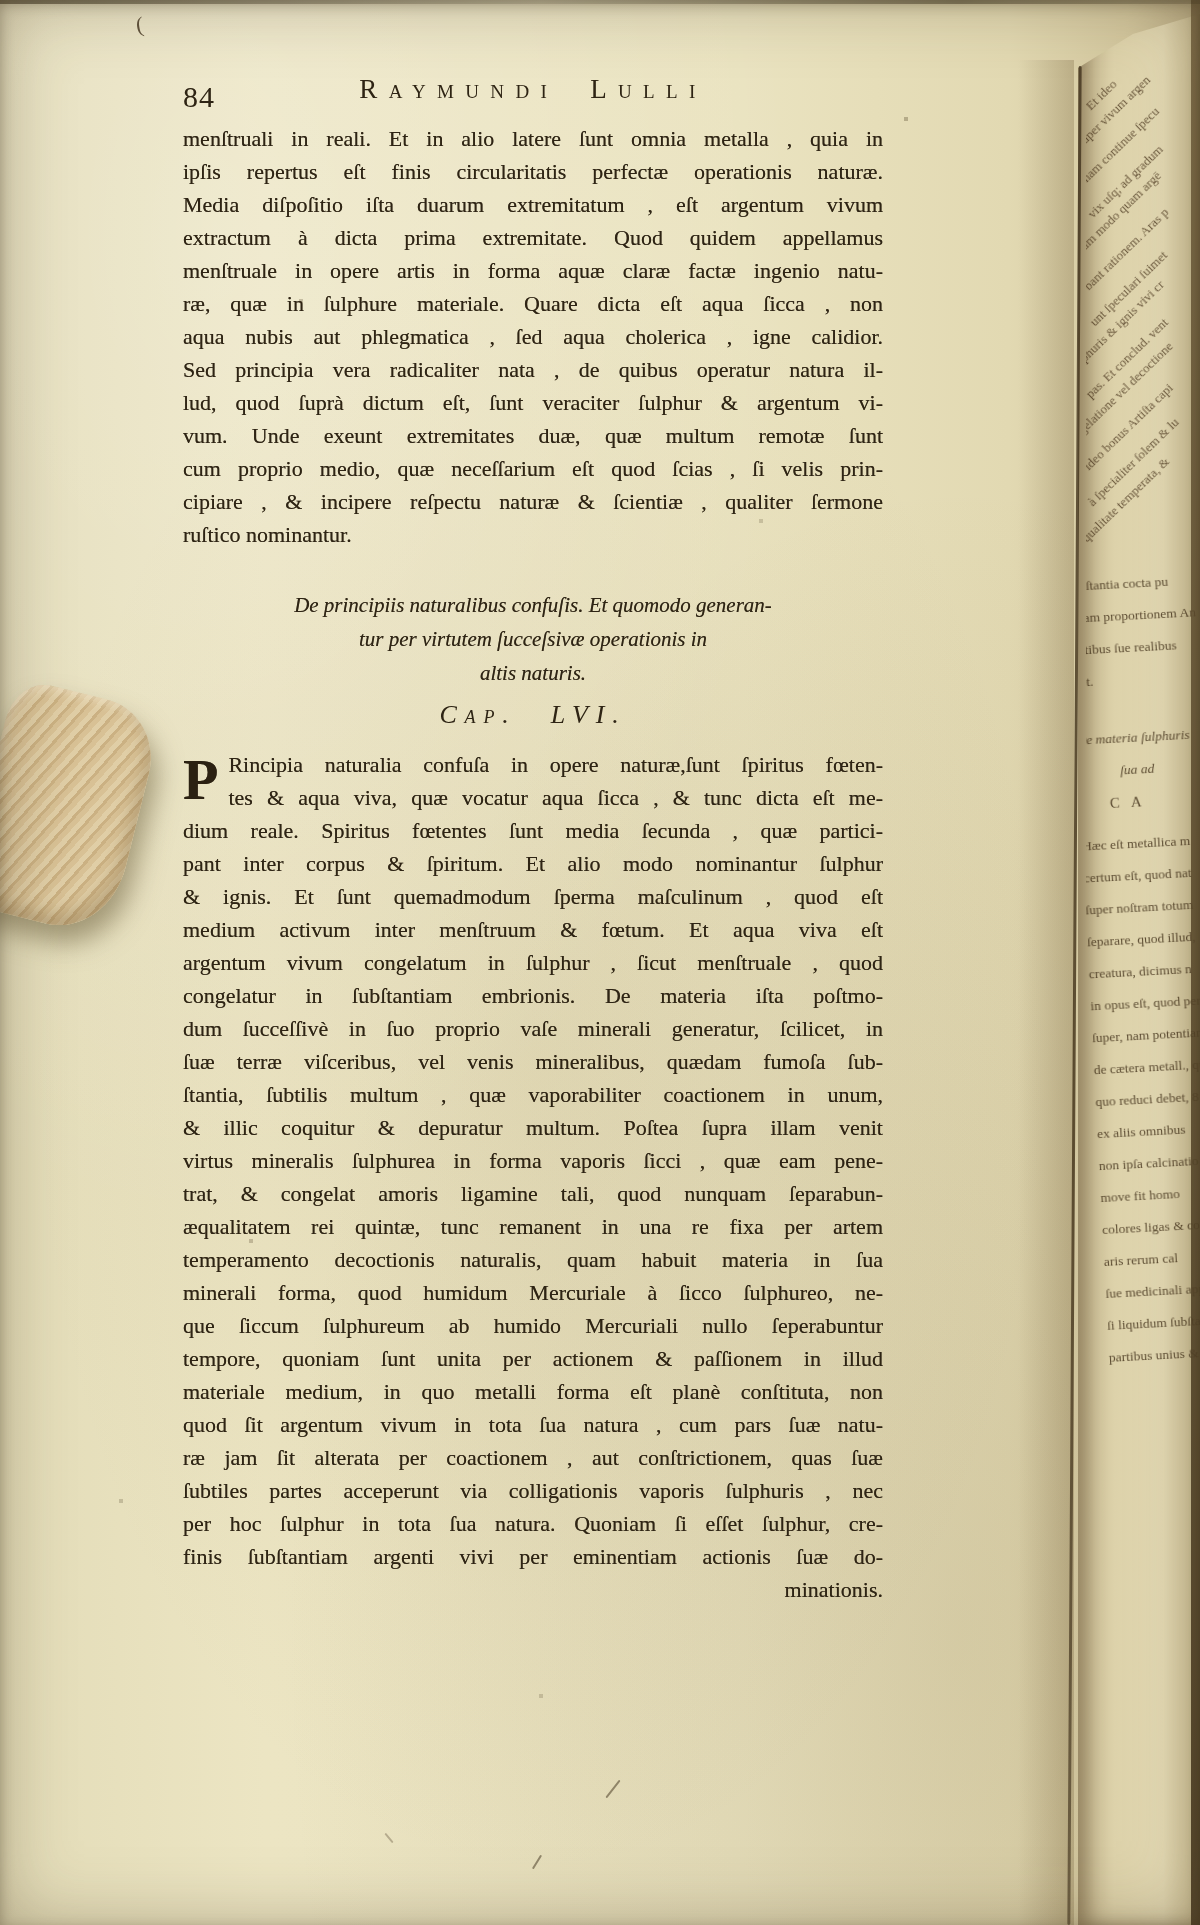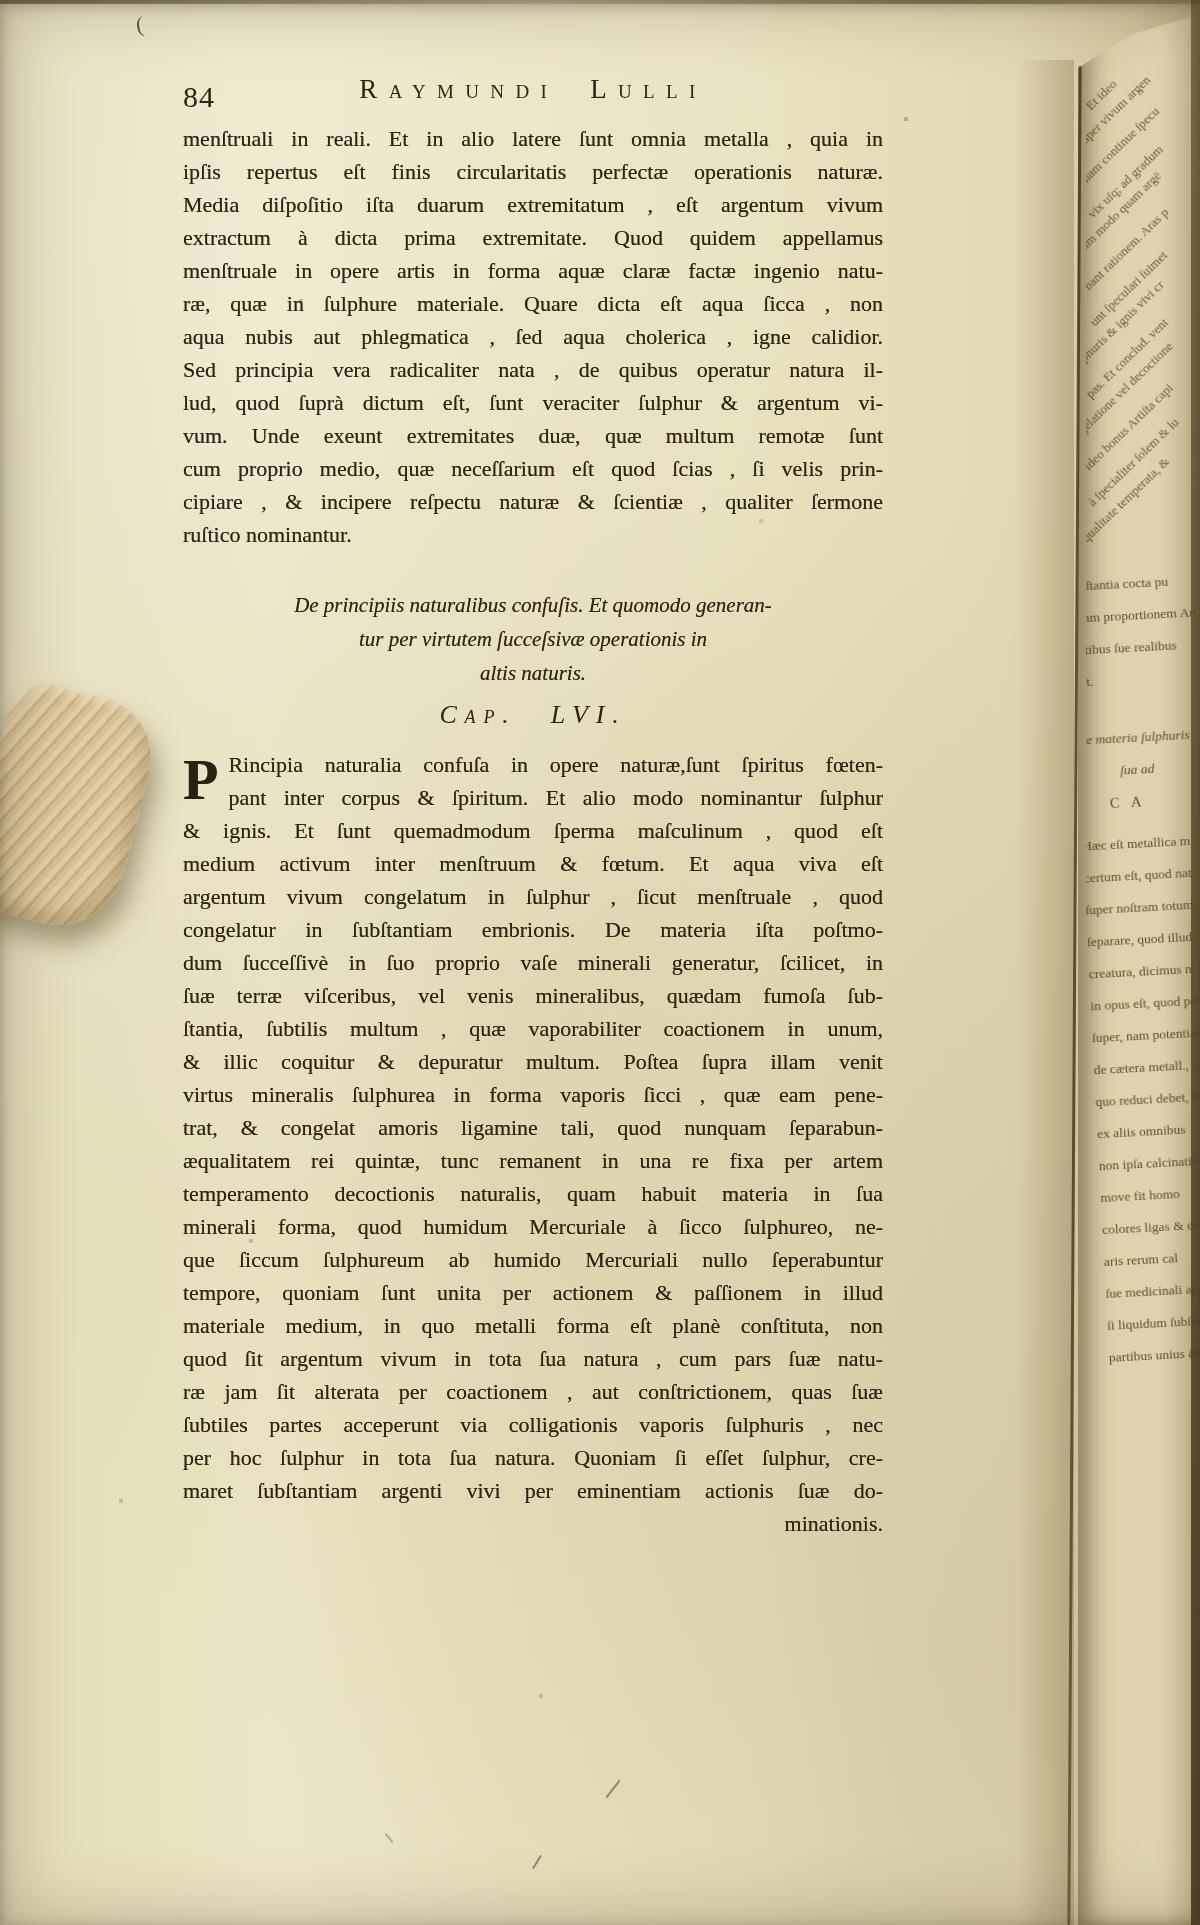--- a/index.html
+++ b/index.html
@@ -157,20 +157,22 @@
     <div>De principiis naturalibus confuſis. Et quomodo generan-</div>
     <div>tur per virtutem ſucceſsivæ operationis in</div>
     <div>altis naturis.</div>
   </div>
 
   <div class="col cap-head" style="position:absolute;font-style:italic;">Cap. LVI.</div>
 
   <div class="col para2 body-text" style="position:absolute;">
     <span class="dropcap">P</span>
     <div class="line">Rincipia naturalia confuſa in opere naturæ,ſunt ſpiritus fœten-</div>
+    <div class="line">tes &amp; aqua viva, quæ vocatur aqua ſicca , &amp; tunc dicta eſt me-</div>
+    <div class="line">dium reale.  Spiritus fœtentes ſunt media ſecunda , quæ partici-</div>
     <div class="line">pant inter corpus &amp; ſpiritum.  Et alio modo nominantur ſulphur</div>
     <div class="line">&amp; ignis.  Et ſunt quemadmodum ſperma maſculinum , quod eſt</div>
     <div class="line">medium activum inter menſtruum &amp; fœtum.  Et aqua viva eſt</div>
     <div class="line">argentum vivum congelatum in ſulphur , ſicut menſtruale , quod</div>
     <div class="line">congelatur in ſubſtantiam embrionis.  De materia iſta poſtmo-</div>
     <div class="line">dum ſucceſſivè in ſuo proprio vaſe minerali generatur, ſcilicet, in</div>
     <div class="line">ſuæ terræ viſceribus, vel venis mineralibus, quædam fumoſa ſub-</div>
     <div class="line">ſtantia, ſubtilis multum , quæ vaporabiliter coactionem in unum,</div>
     <div class="line">&amp; illic coquitur &amp; depuratur multum.  Poſtea ſupra illam venit</div>
     <div class="line">virtus mineralis ſulphurea in forma vaporis ſicci , quæ eam pene-</div>
@@ -178,21 +180,21 @@
     <div class="line">æqualitatem rei quintæ, tunc remanent in una re fixa per artem</div>
     <div class="line">temperamento decoctionis naturalis, quam habuit materia in ſua</div>
     <div class="line">minerali forma, quod humidum Mercuriale à ſicco ſulphureo, ne-</div>
     <div class="line">que ſiccum ſulphureum ab humido Mercuriali nullo ſeperabuntur</div>
     <div class="line">tempore, quoniam ſunt unita per actionem &amp; paſſionem in illud</div>
     <div class="line">materiale medium, in quo metalli forma eſt planè conſtituta, non</div>
     <div class="line">quod ſit argentum vivum in tota ſua natura , cum pars ſuæ natu-</div>
     <div class="line">ræ jam ſit alterata per coactionem , aut conſtrictionem, quas ſuæ</div>
     <div class="line">ſubtiles partes acceperunt via colligationis vaporis ſulphuris , nec</div>
     <div class="line">per hoc ſulphur in tota ſua natura.  Quoniam ſi eſſet ſulphur, cre-</div>
-    <div class="line">maret ſubſtantiam argenti vivi per eminentiam actionis ſuæ do-</div>
+    <div class="line">finis ſubſtantiam argenti vivi per eminentiam actionis ſuæ do-</div>
     <div class="line rightal">minationis.</div>
   </div>
 
   <div class="bookmark"></div>
 
   <div class="paren-mark">(</div>
   <div class="stroke s1"></div>
   <div class="stroke s2"></div>
   <div class="stroke s3"></div>
   <div class="specks"></div>

